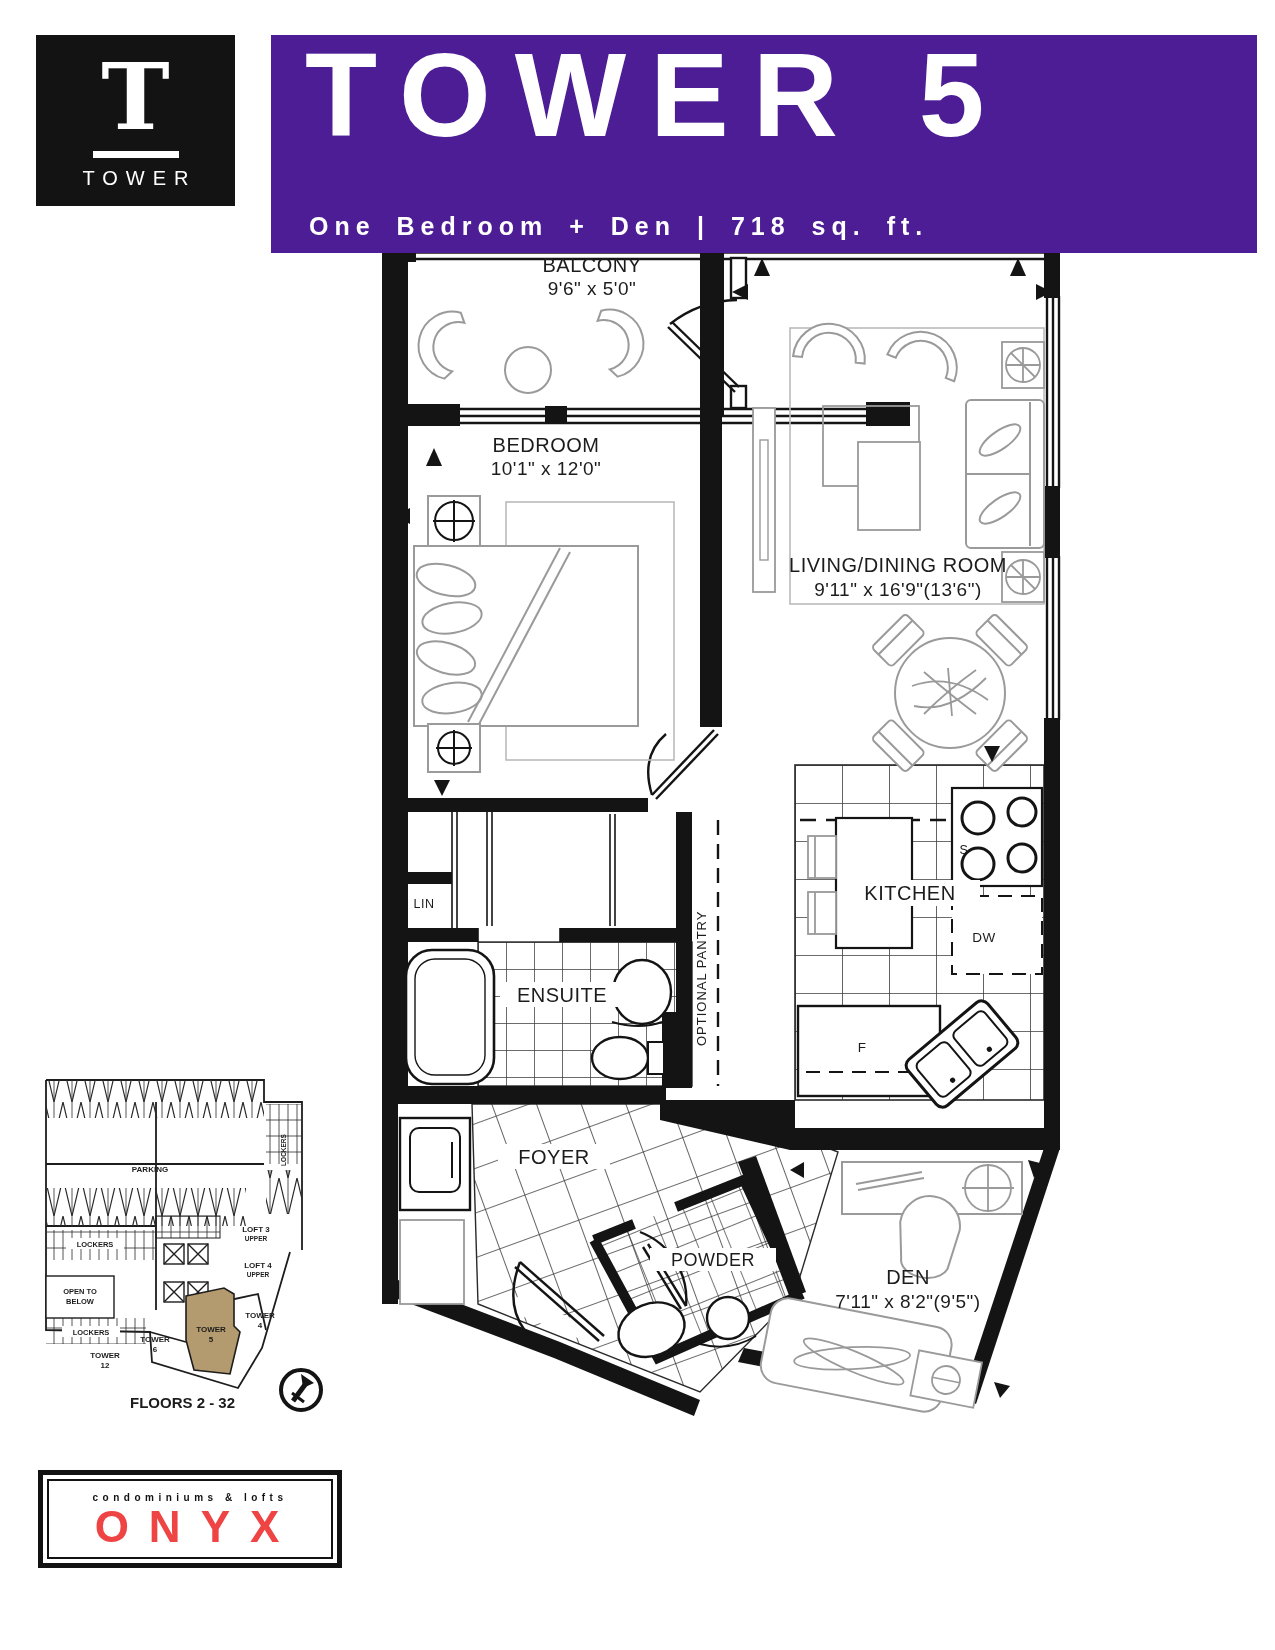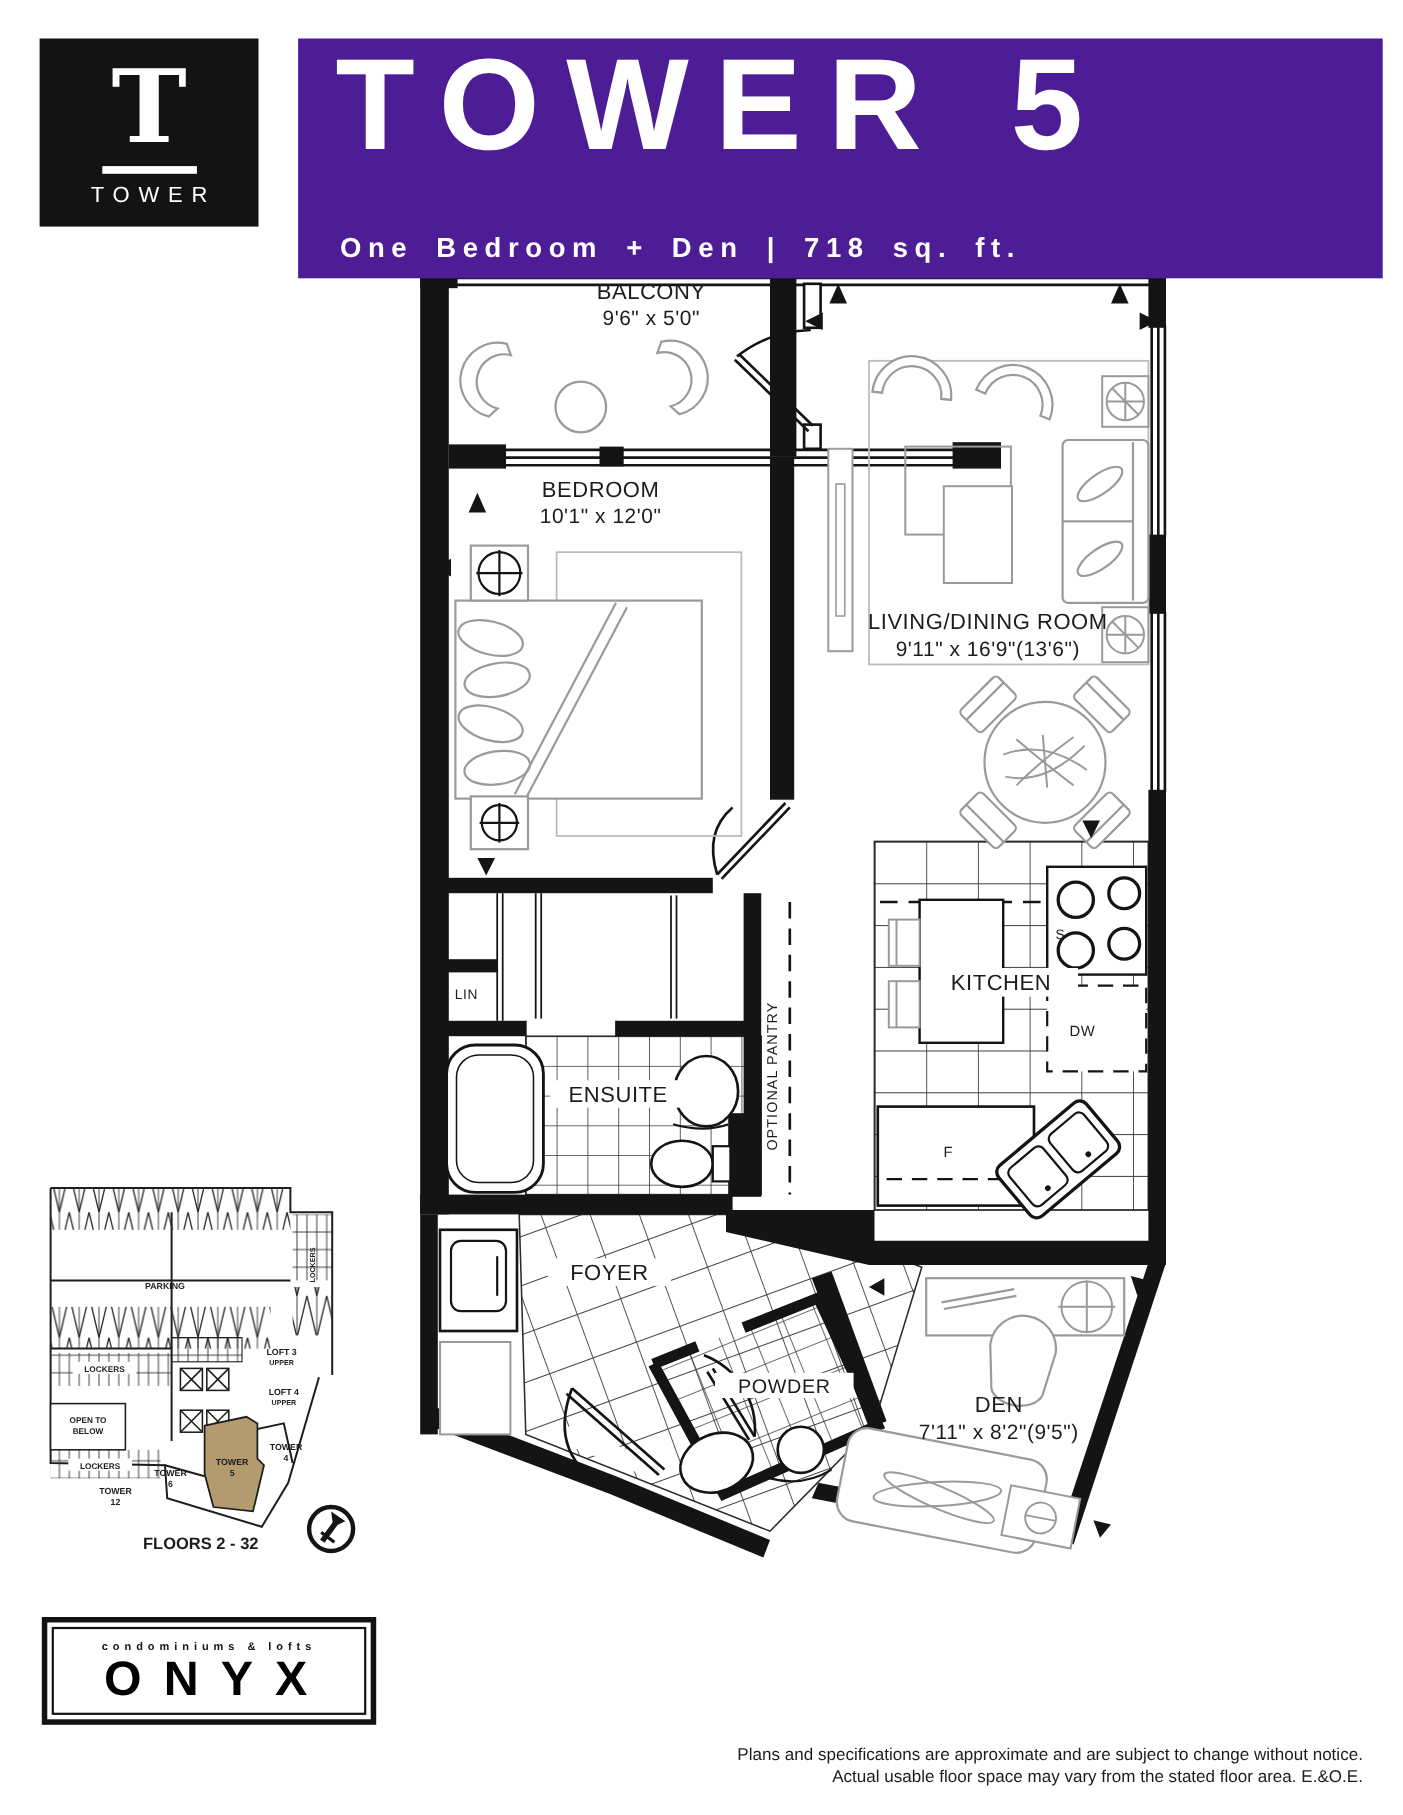--- a/index.html
+++ b/index.html
@@ -11,21 +11,21 @@
   .badge-t{display:block;font-family:"DejaVu Serif", serif;font-weight:bold;font-size:92px;line-height:1;margin-top:16px;}
   .badge-bar{width:86px;height:7px;background:#fff;margin:8px auto 9px auto;}
   .badge-word{font-size:20px;letter-spacing:8px;padding-left:8px;}
   .banner{position:absolute;left:249px;top:35px;width:986px;height:218px;background:#4c1d95;color:#fff;margin-left:22px;}
   .banner-title{position:absolute;left:34px;top:-4px;font-size:118px;font-weight:bold;letter-spacing:24px;line-height:1.1;white-space:nowrap;}
   .banner-sub{position:absolute;left:38px;bottom:12px;font-size:25px;font-weight:bold;letter-spacing:6px;word-spacing:8px;white-space:nowrap;}
   
   .onyx{position:absolute;left:38px;top:1470px;width:304px;height:98px;border:5px solid #121212;box-sizing:border-box;background:#fff;}
   .onyx-inner{position:absolute;left:4px;top:4px;right:4px;bottom:4px;border:2px solid #121212;text-align:center;}
   .onyx-tag{margin-top:11px;font-size:10px;font-weight:bold;letter-spacing:4.5px;color:#121212;}
-  .onyx-name{font-size:44px;font-weight:bold;letter-spacing:20px;padding-left:14px;color:#000000;line-height:1.0;margin-top:2px;}
+  .onyx-name{font-size:44px;font-weight:bold;letter-spacing:20px;padding-left:14px;color:#ef4444;line-height:1.0;margin-top:2px;}
   
   .disclaimer{position:absolute;right:36px;top:1586px;text-align:right;font-size:15.5px;line-height:20px;color:#1c1c1c;}
   text{font-family:"Liberation Sans", sans-serif;fill:#1c1c1c;}
 </style>
 </head>
 <body>
 <div class="page">
 
 <svg class="plan-svg" viewBox="0 0 1275 1650">
   <defs>
@@ -466,18 +466,14 @@
     <div class="banner-sub">One Bedroom + Den  |  718 sq. ft.</div>
   </div>
 
   <div class="onyx">
     <div class="onyx-inner">
       <div class="onyx-tag">condominiums &amp; lofts</div>
       <div class="onyx-name">ONYX</div>
     </div>
   </div>
 
-  <div class="disclaimer">
-    <div>Plans and specifications are approximate and are subject to change without notice.</div>
-    <div>Actual usable floor space may vary from the stated floor area. E.&amp;O.E.</div>
-  </div>
 
 </div>
 
 </body></html>

